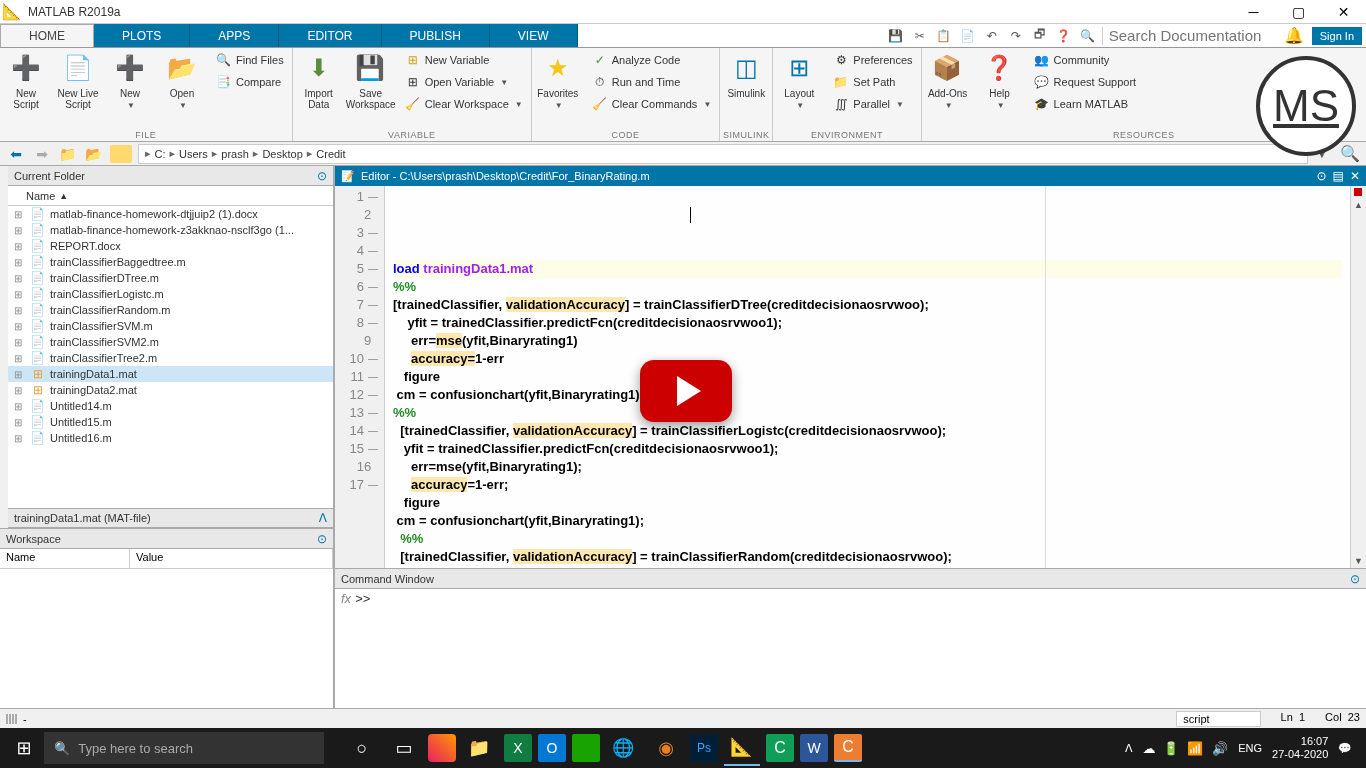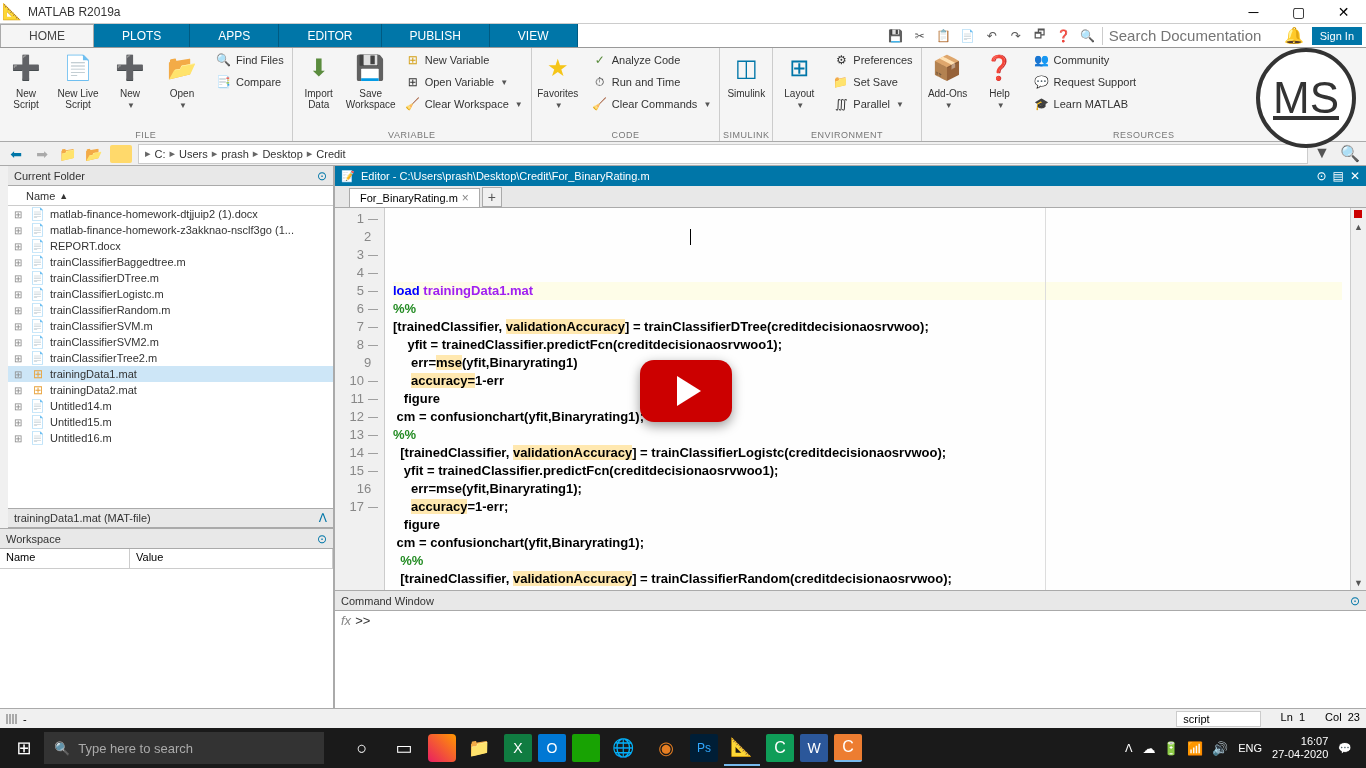--- a/index.html
+++ b/index.html
@@ -113,21 +113,21 @@
 .taskbar .task-icon { width: 36px; height: 36px; display: flex; align-items: center; justify-content: center; font-size: 18px; }
 .taskbar .tray { margin-left: auto; display: flex; align-items: center; color: #fff; font-size: 11px; gap: 10px; padding-right: 10px; }
 .taskbar .tray-icons { display: flex; gap: 8px; font-size: 13px; }
 .taskbar .clock { text-align: right; line-height: 1.2; }
 
 
 .play-overlay { position: absolute; top: 360px; left: 640px; width: 92px; height: 62px; background: #cc0000; border-radius: 14px; display: flex; align-items: center; justify-content: center; box-shadow: 0 4px 12px rgba(0,0,0,0.4); cursor: pointer; }
 .play-overlay::before { content: ""; border-left: 24px solid #fff; border-top: 15px solid transparent; border-bottom: 15px solid transparent; margin-left: 6px; }
 
 
-.ms-logo { position: absolute; top: 48px; right: 10px; width: 100px; height: 100px; border: 4px solid #333; border-radius: 50%; display: flex; align-items: center; justify-content: center; background: #fff; font-size: 44px; font-weight: 400; color: #333; font-family: Arial; z-index: 10; text-decoration: underline; }
+.ms-logo { position: absolute; top: 56px; right: 10px; width: 100px; height: 100px; border: 4px solid #333; border-radius: 50%; display: flex; align-items: center; justify-content: center; background: #fff; font-size: 44px; font-weight: 400; color: #333; font-family: Arial; z-index: 10; text-decoration: underline; }
 
 
 .fc-doc { color: #2b7cd3; }
 .fc-orange { color: #e8a33d; }
 .fc-green { color: #5b8c3e; }
 .fc-yellow { color: #d4a017; }
 </style>
 </head>
 <body>
 
@@ -268,21 +268,21 @@
           <div class="icon" style="color:#0076a8;">⊞</div>
           <div class="label"><span>Layout</span><br><span class="dd-arrow">▼</span></div>
         </div>
       <div class="small-btn-col">
         <div class="small-btn">
             <div class="icon">⚙</div>
             <span>Preferences</span>
           </div>
         <div class="small-btn">
             <div class="icon">📁</div>
-            <span>Set Save</span>
+            <span>Set Path</span>
           </div>
         <div class="small-btn">
             <div class="icon">∭</div>
             <span>Parallel</span> 
             <span class="dd-arrow">▼</span>
           </div>
       </div>
     </div>
     <div class="ribbon-group-label">ENVIRONMENT</div>
   </div>
@@ -448,27 +448,20 @@
     <div class="editor-panel">
       <div class="editor-titlebar">
         <span class="editor-icon">📝</span>
         <span>Editor - C:\Users\prash\Desktop\Credit\For_BinaryRating.m</span>
         <div class="controls">
           <span>⊙</span>
           <span>▤</span>
           <span>✕</span>
         </div>
       </div>
-      <div class="editor-tabs">
-        <div class="editor-tab">
-          <span>For_BinaryRating.m</span>
-          <span class="close">×</span>
-        </div>
-        <div class="editor-add-tab">+</div>
-      </div>
       <div class="editor-body">
         <div class="gutter" id="gutter">
             <div class="line-num">
               <span>1</span>
               <span class="dash">—</span>
             </div>
             <div class="line-num">
               <span>2</span>
               <span class="dash">&nbsp;</span>
             </div>

